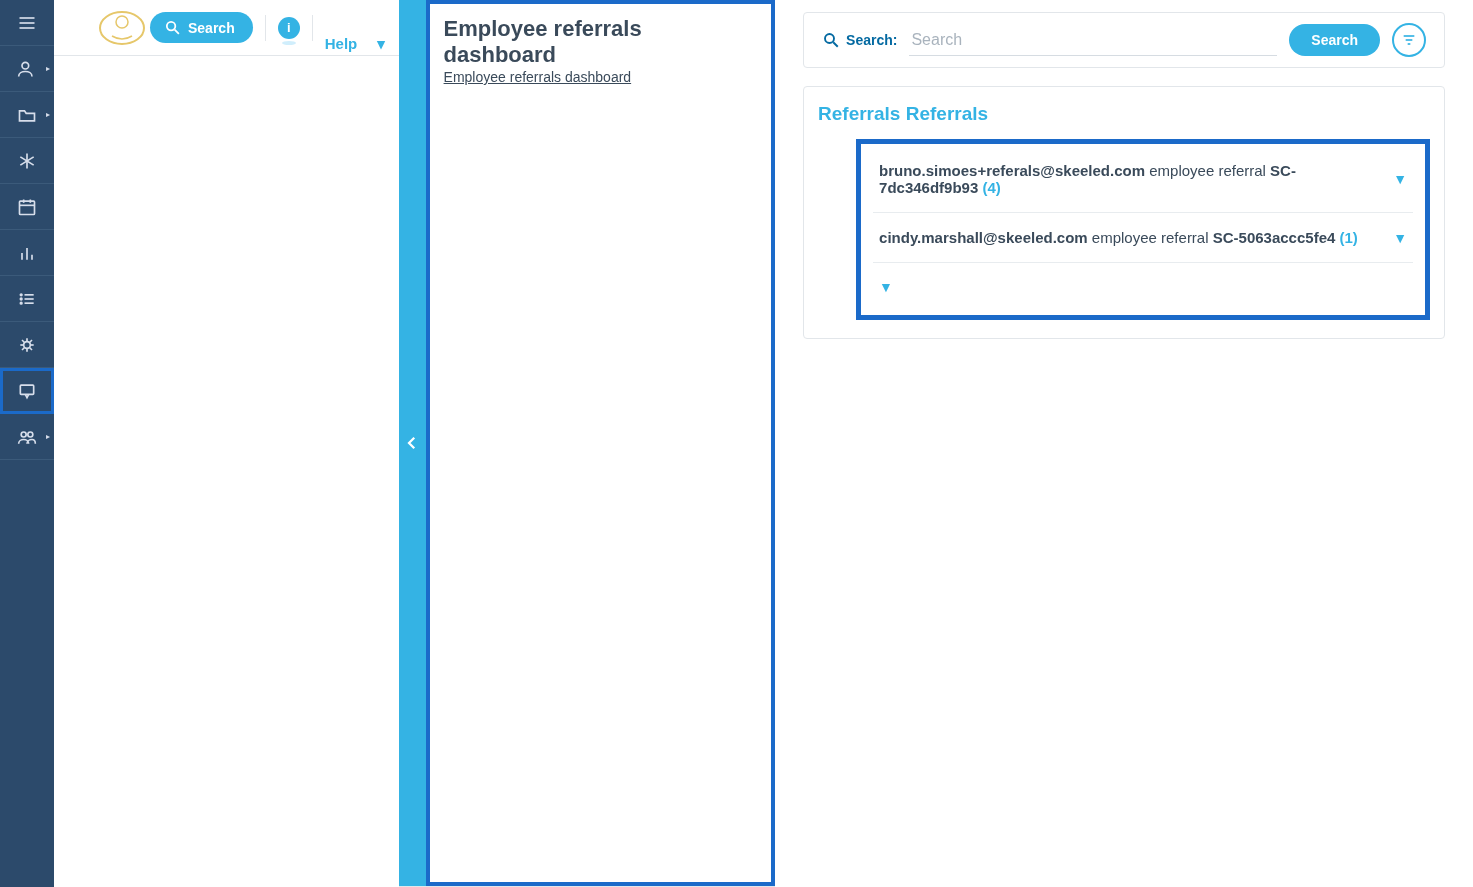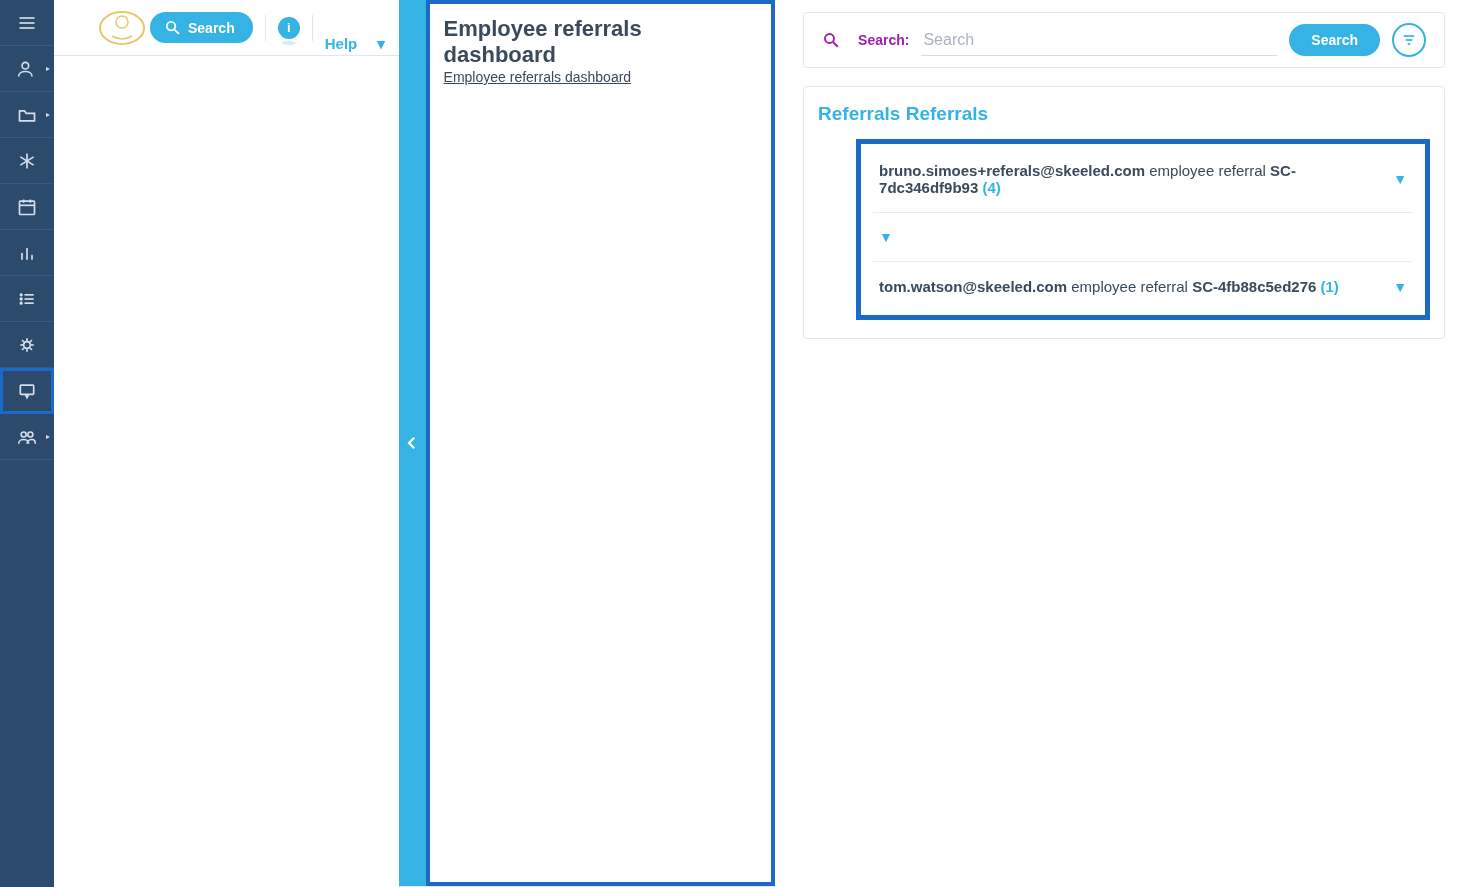--- a/index.html
+++ b/index.html
@@ -123,22 +123,22 @@
   }
 
   
   .content { padding: 12px 28px; }
   .search-panel{
     border:1px solid #e2e6ea; border-radius:4px;
     padding:10px 18px;
     display:flex; align-items:center; gap:12px;
   }
   .search-panel .label{
-    font-weight:700; font-size:14px; color:#a21caf;
-    display:flex; align-items:center; gap:18px;
+    font-weight:700; font-size:14px; color:#0369a1;
+    display:flex; align-items:center; gap:6px;
   }
   .search-panel input{
     flex:1; border:none; border-bottom:1px solid #d6dce2;
     font-size:16px; padding:6px 2px; outline:none; color:#3a4a5a;
   }
   .search-panel input::placeholder{ color:#a9b3bd; }
   .btn-pill{
     background:#34b3e4; color:#fff; border:none; border-radius:18px;
     padding:8px 22px; font-weight:600; font-size:14px; cursor:pointer;
   }
@@ -325,23 +325,23 @@
 
     <div class="section">
       <div class="section-title">Referrals Referrals</div>
       <div class="ref-box">
 
       <div class="ref-row">
             <div class="ref-text"><span class="email">bruno.simoes+referals@skeeled.com</span><span> employee referral </span><span class="code">SC-7dc346df9b93</span><span class="count"> (4)</span></div>
             <span class="caret-down">▼</span>
           </div>
           <div class="ref-row">
+            <div class="ref-text"><span class="email">cindy.marshall@skeeled.com</span><span> employee referral </span><span class="code">SC-5063accc5fe4</span><span class="count"> (1)</span></div>
             <span class="caret-down">▼</span>
           </div>
           <div class="ref-row">
-            <div class="ref-text"><span class="email">tom.watson@skeeled.com</span><span> employee referral </span><span class="code">SC-4fb88c5ed276</span><span class="count"> (1)</span></div>
             <span class="caret-down">▼</span>
           </div>
         </div>
     </div>
 
   </div>
 </div>
 
 </body></html>

